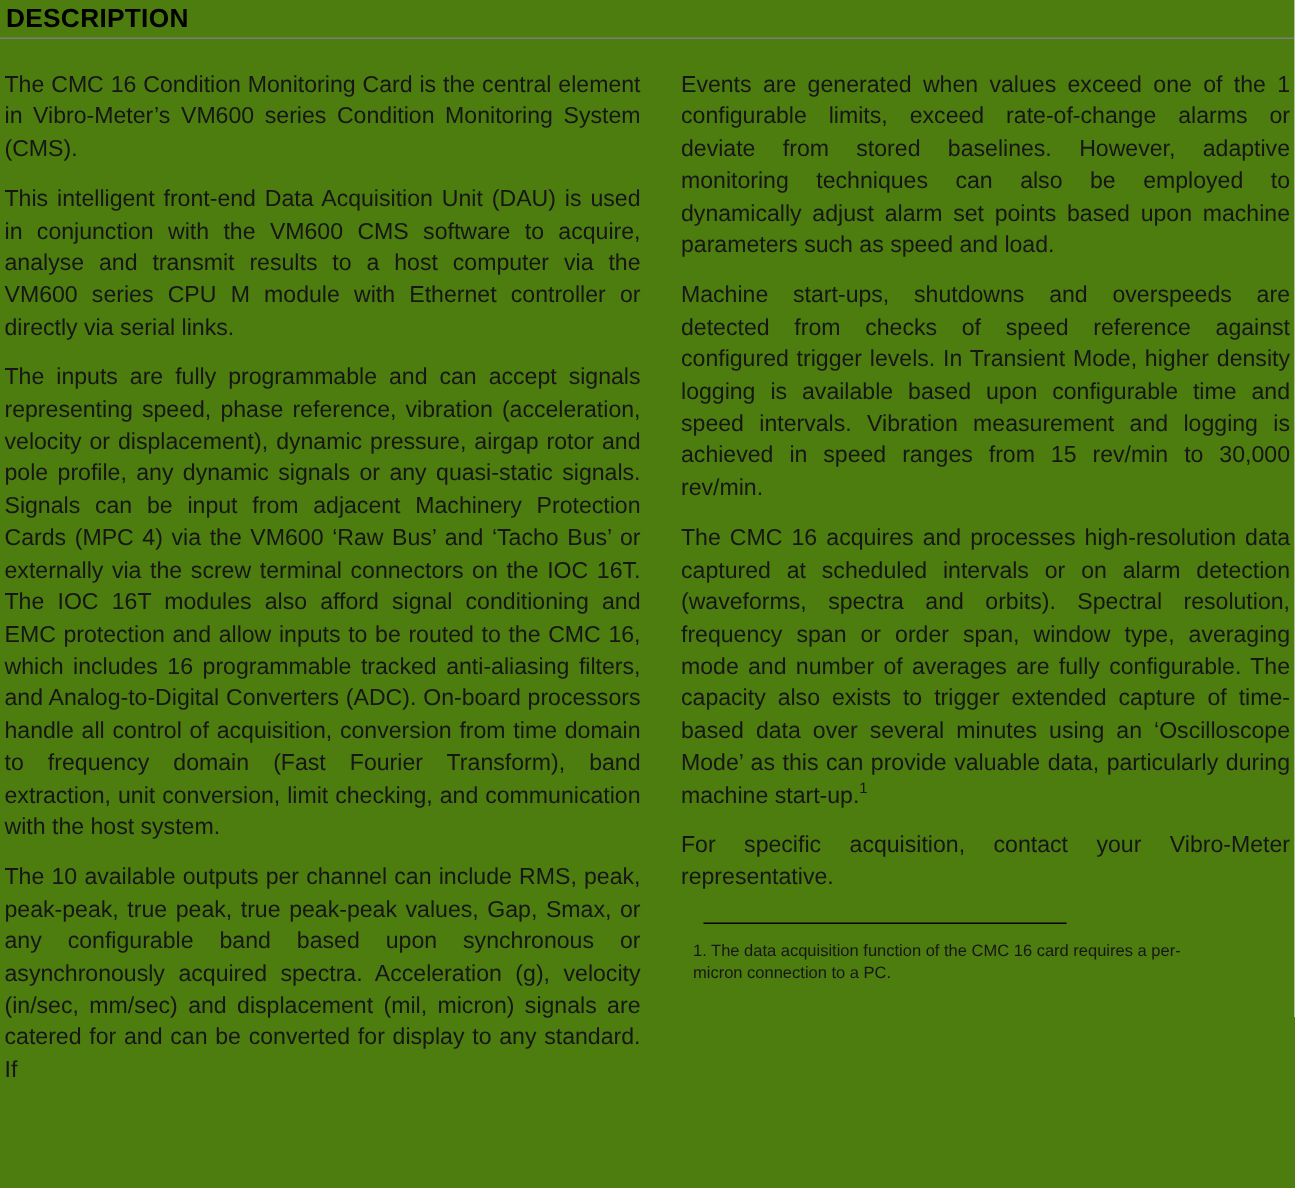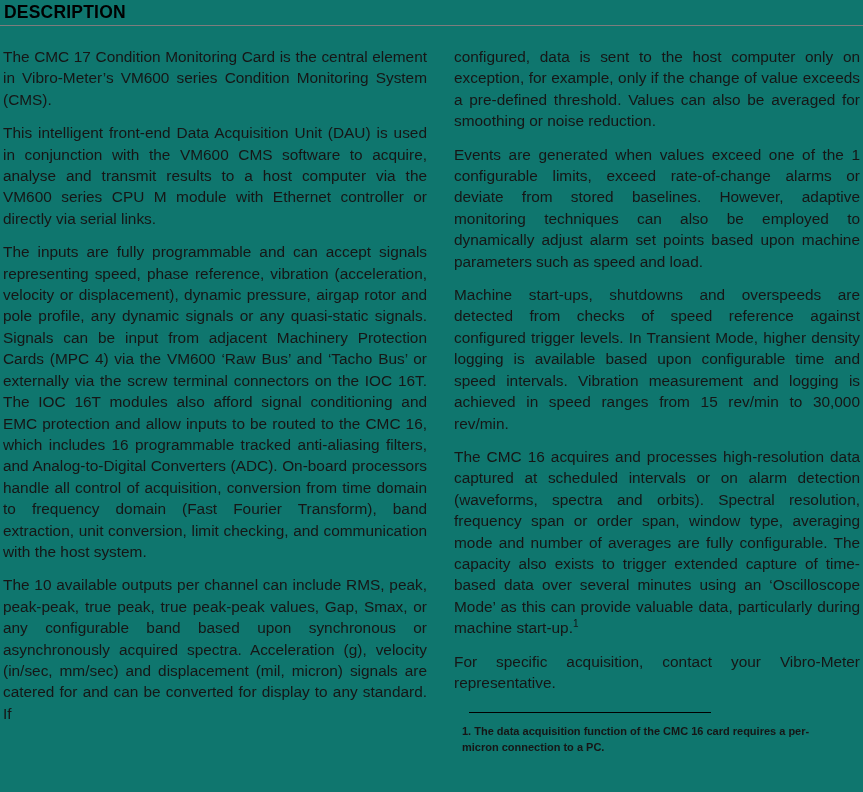--- a/index.html
+++ b/index.html
@@ -1,21 +1,21 @@
 <!DOCTYPE html>
 <html><head>
 <meta charset="utf-8">
 <style>
   * { margin: 0; padding: 0; box-sizing: border-box; }
   html, body { background: #ffffff; }
   .page {
     position: relative;
     width: 863px;
     height: 792px;
-    background: #0f766e;
+    background: #4d7c0f;
     font-family: "Liberation Sans", "DejaVu Sans", sans-serif;
     color: #161616;
     overflow: hidden;
   }
   .section-title {
     position: absolute;
     left: 4px;
     top: 2px;
     font-size: 17.5px;
     font-weight: bold;
@@ -45,21 +45,21 @@
     font-size: 15.4px;
     line-height: 21.4px;
     text-align: justify;
     margin: 0 0 12px 0;
   }
   .fn-ref {
     font-size: 10px;
     line-height: 0;
     vertical-align: super;
   }
-  .footnote { margin-top: 19px; font-weight: bold; }
+  .footnote { margin-top: 19px; }
   .footnote-rule {
     width: 242px;
     margin-left: 15px;
     border-top: 1.5px solid #000000;
     height: 0;
   }
   .footnote-text {
     margin: 11px 0 0 8px;
     font-size: 11px;
     line-height: 15.5px;
@@ -71,28 +71,27 @@
 
 <div class="page">
 
   <h1 class="section-title">DESCRIPTION</h1>
 
   <div class="title-rule"></div>
 
   <div class="columns">
 
     <div class="col col-left">
-      <p>The CMC 17 Condition Monitoring Card is the central element in Vibro-Meter’s VM600 series Condition Monitoring System (CMS).</p>
+      <p>The CMC 16 Condition Monitoring Card is the central element in Vibro-Meter’s VM600 series Condition Monitoring System (CMS).</p>
       <p>This intelligent front-end Data Acquisition Unit (DAU) is used in conjunction with the VM600 CMS software to acquire, analyse and transmit results to a host computer via the VM600 series CPU M module with Ethernet controller or directly via serial links.</p>
       <p>The inputs are fully programmable and can accept signals representing speed, phase reference, vibration (acceleration, velocity or displacement), dynamic pressure, airgap rotor and pole profile, any dynamic signals or any quasi-static signals. Signals can be input from adjacent Machinery Protection Cards (MPC 4) via the VM600 ‘Raw Bus’ and ‘Tacho Bus’ or externally via the screw terminal connectors on the IOC 16T. The IOC 16T modules also afford signal conditioning and EMC protection and allow inputs to be routed to the CMC 16, which includes 16 programmable tracked anti-aliasing filters, and Analog-to-Digital Converters (ADC). On-board processors handle all control of acquisition, conversion from time domain to frequency domain (Fast Fourier Transform), band extraction, unit conversion, limit checking, and communication with the host system.</p>
       <p>The 10 available outputs per channel can include RMS, peak, peak-peak, true peak, true peak-peak values, Gap, Smax, or any configurable band based upon synchronous or asynchronously acquired spectra. Acceleration (g), velocity (in/sec, mm/sec) and displacement (mil, micron) signals are catered for and can be converted for display to any standard. If</p>
     </div>
 
     <div class="col col-right">
-      <p>configured, data is sent to the host computer only on exception, for example, only if the change of value exceeds a pre-defined threshold. Values can also be averaged for smoothing or noise reduction.</p>
       <p>Events are generated when values exceed one of the 1 configurable limits, exceed rate-of-change alarms or deviate from stored baselines. However, adaptive monitoring techniques can also be employed to dynamically adjust alarm set points based upon machine parameters such as speed and load.</p>
       <p>Machine start-ups, shutdowns and overspeeds are detected from checks of speed reference against configured trigger levels. In Transient Mode, higher density logging is available based upon configurable time and speed intervals. Vibration measurement and logging is achieved in speed ranges from 15 rev/min to 30,000 rev/min.</p>
       <p><span>The CMC 16 acquires and processes high-resolution data captured at scheduled intervals or on alarm detection (waveforms, spectra and orbits). Spectral resolution, frequency span or order span, window type, averaging mode and number of averages are fully configurable. The capacity also exists to trigger extended capture of time-based data over several minutes using an ‘Oscilloscope Mode’ as this can provide valuable data, particularly during machine start-up.</span><sup class="fn-ref">1</sup></p>
       <p>For specific acquisition, contact your Vibro-Meter representative.</p>
 
       <div class="footnote">
         <div class="footnote-rule"></div>
         <div class="footnote-text">
           <div>1. The data acquisition function of the CMC 16 card requires a per-</div>
           <div>micron connection to a PC.</div>

